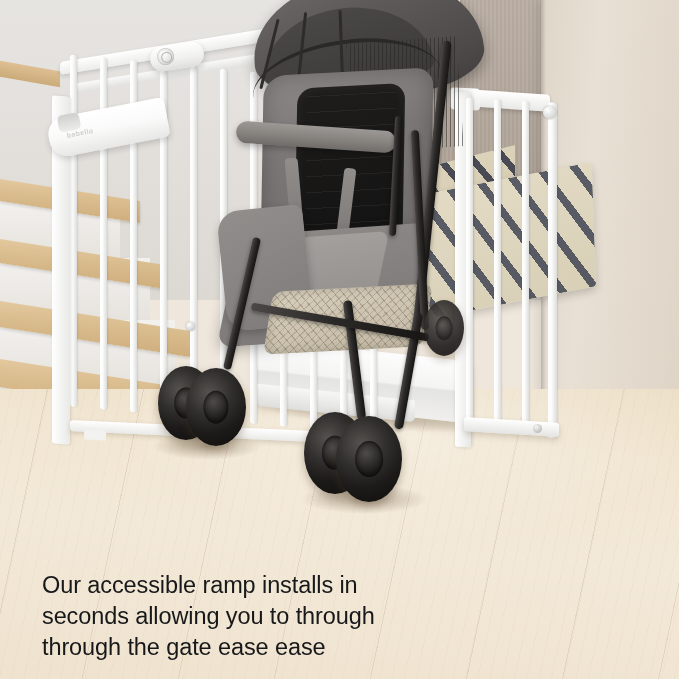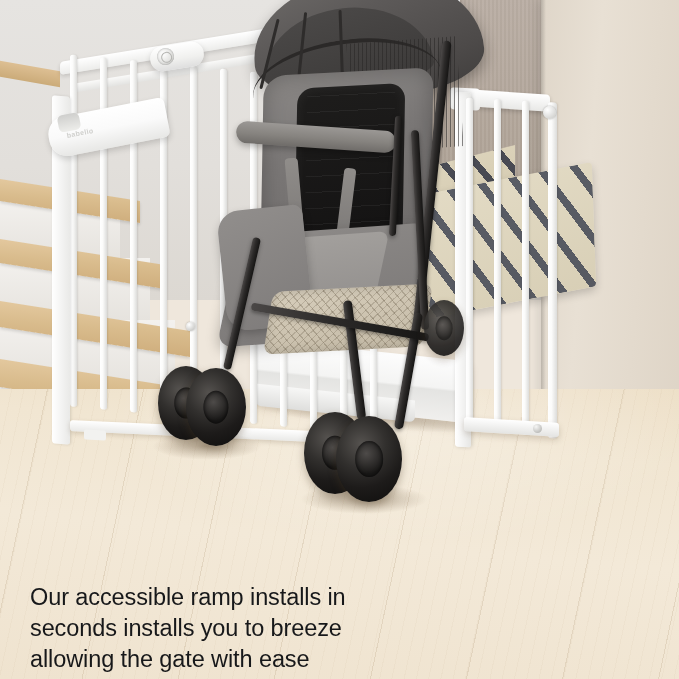--- a/index.html
+++ b/index.html
@@ -389,21 +389,21 @@
   .headline{
     margin:0 0 10px 0;
     font-size:44px;
     font-weight:700;
     letter-spacing:-.4px;
     line-height:1;
     color:#0d4a3c;
     text-shadow:0 1px 2px rgba(255,255,255,.35);
   }
   .subcopy{
-    margin:0;
+    margin:12px;
     font-size:23.5px;
     line-height:1.32;
     color:#17181a;
     font-weight:400;
     letter-spacing:-.1px;
   }
   .subcopy span{display:block;}
 </style>
 </head>
 <body>
@@ -516,18 +516,18 @@
 
   <div class="layer wheel-shadow" style="left:300px;top:484px;width:128px;height:30px;"></div>
   <div class="layer wheel" style="left:304px;top:412px;width:62px;height:82px;"></div>
   <div class="layer wheel" style="left:336px;top:416px;width:66px;height:86px;"></div>
 
   <div class="layer wheel" style="left:424px;top:300px;width:40px;height:56px;opacity:.9;"></div>
 
   <div class="text-wrap">
     <p class="subcopy">
       <span>Our accessible ramp installs in</span>
-      <span>seconds installs you to breeze</span>
-      <span>allowing the gate with ease</span>
+      <span>seconds allowing you to through</span>
+      <span>through the gate ease ease</span>
     </p>
   </div>
 
 </div>
 
 </body></html>

